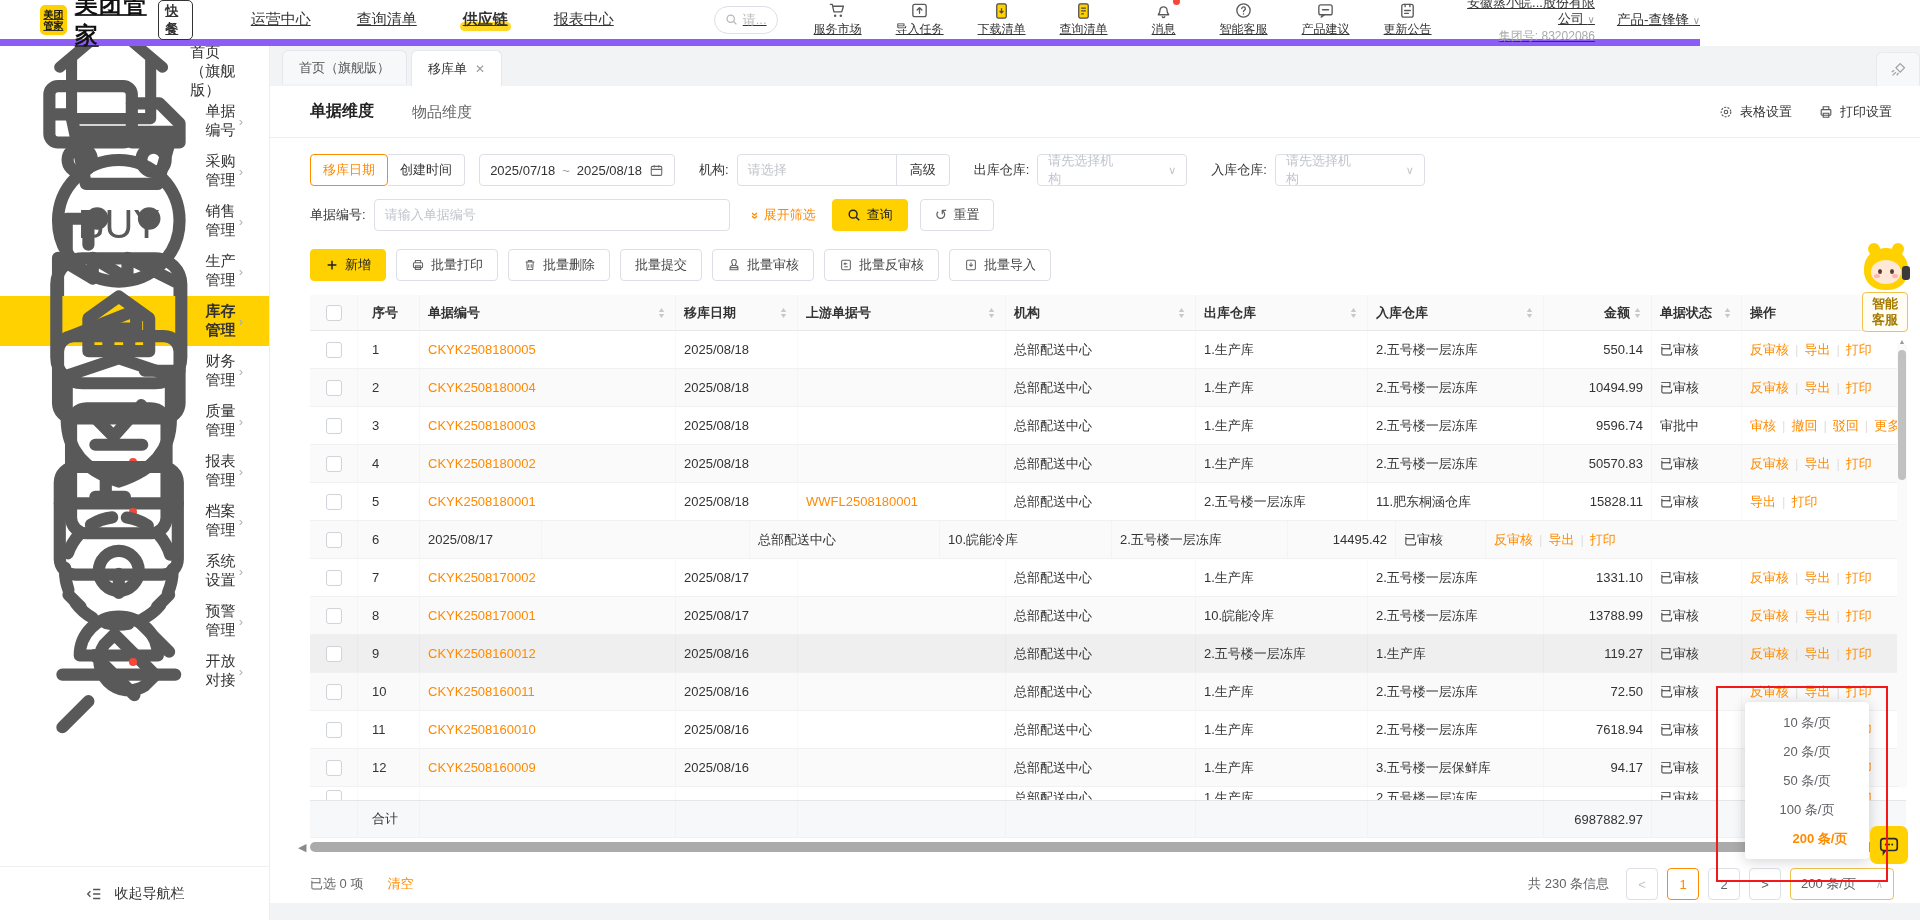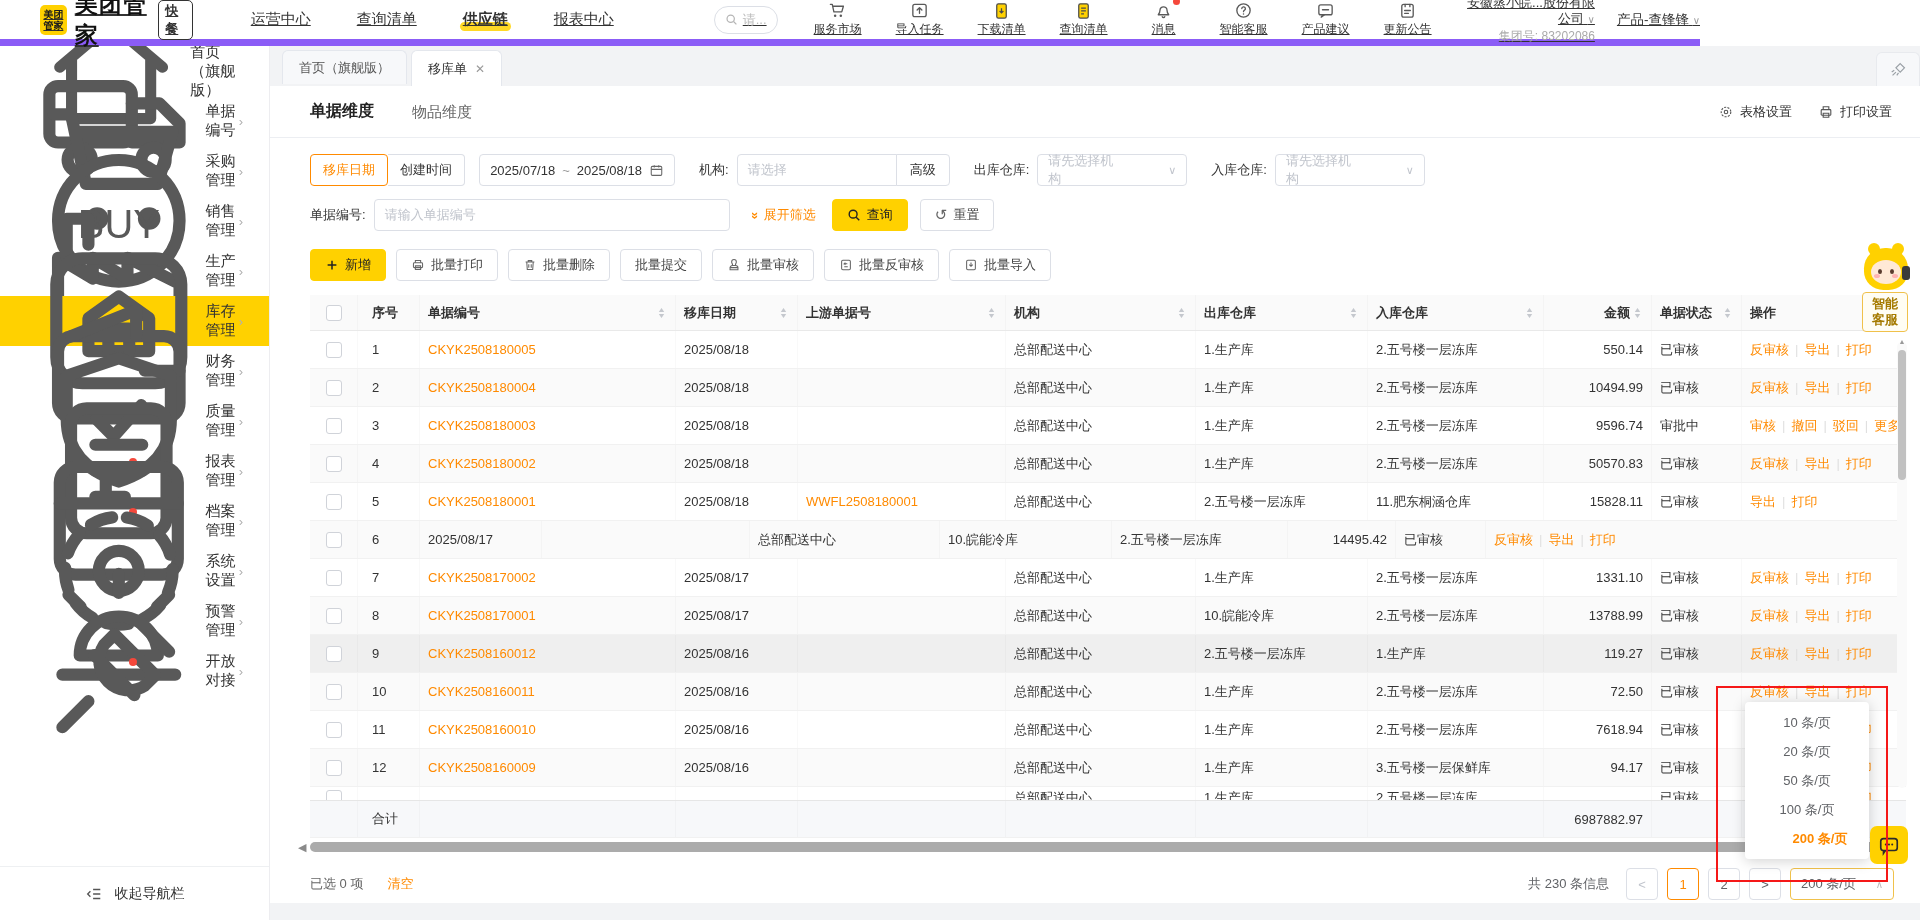--- a/index.html
+++ b/index.html
@@ -33,21 +33,21 @@
   .chev { color:#999; font-size:10px; }
   .user { margin-left:22px; font-size:13.5px; color:#333; cursor:pointer; white-space:nowrap; }
 
   
   .sidebar { position:absolute; left:0; top:46px; width:270px; height:874px; background:#fff;
              border-right:1px solid #ededf0; z-index:10; }
   .side-item { position:relative; height:50px; display:flex; align-items:center; padding:0 26px 0 32px;
                font-size:15px; color:#333; cursor:pointer; }
   .side-item svg { width:20px; height:20px; margin-right:15px; flex:none; }
   .side-item .arrow { margin-left:auto; color:#b0b0b0; font-size:13px; }
-  .side-item.active { background:#FFD100; font-weight:normal; }
+  .side-item.active { background:#FFD100; font-weight:bold; }
   .side-item .dot { position:absolute; width:8px; height:8px; border-radius:50%; background:#f5483b; top:12px; }
   .side-collapse { position:absolute; left:0; bottom:0; width:269px; height:54px; border-top:1px solid #eef0f2;
                    display:flex; align-items:center; justify-content:center; gap:12px; font-size:14px; color:#333; cursor:pointer; background:#fff;}
 
   
   .content { position:absolute; left:270px; top:46px; width:1650px; height:874px; background:#f2f3f5; }
   .tabbar { height:40px; background:#f2f3f5; display:flex; align-items:flex-end; padding-left:12px; }
   .tab { height:34px; display:flex; align-items:center; gap:8px; padding:0 16px; font-size:13px; color:#555;
          background:#f7f8fa; border:1px solid #e4e7ed; border-bottom:none; border-radius:6px 6px 0 0; margin-right:4px; cursor:pointer; }
   .tab.active { background:#fff; color:#333; height:36px; }

